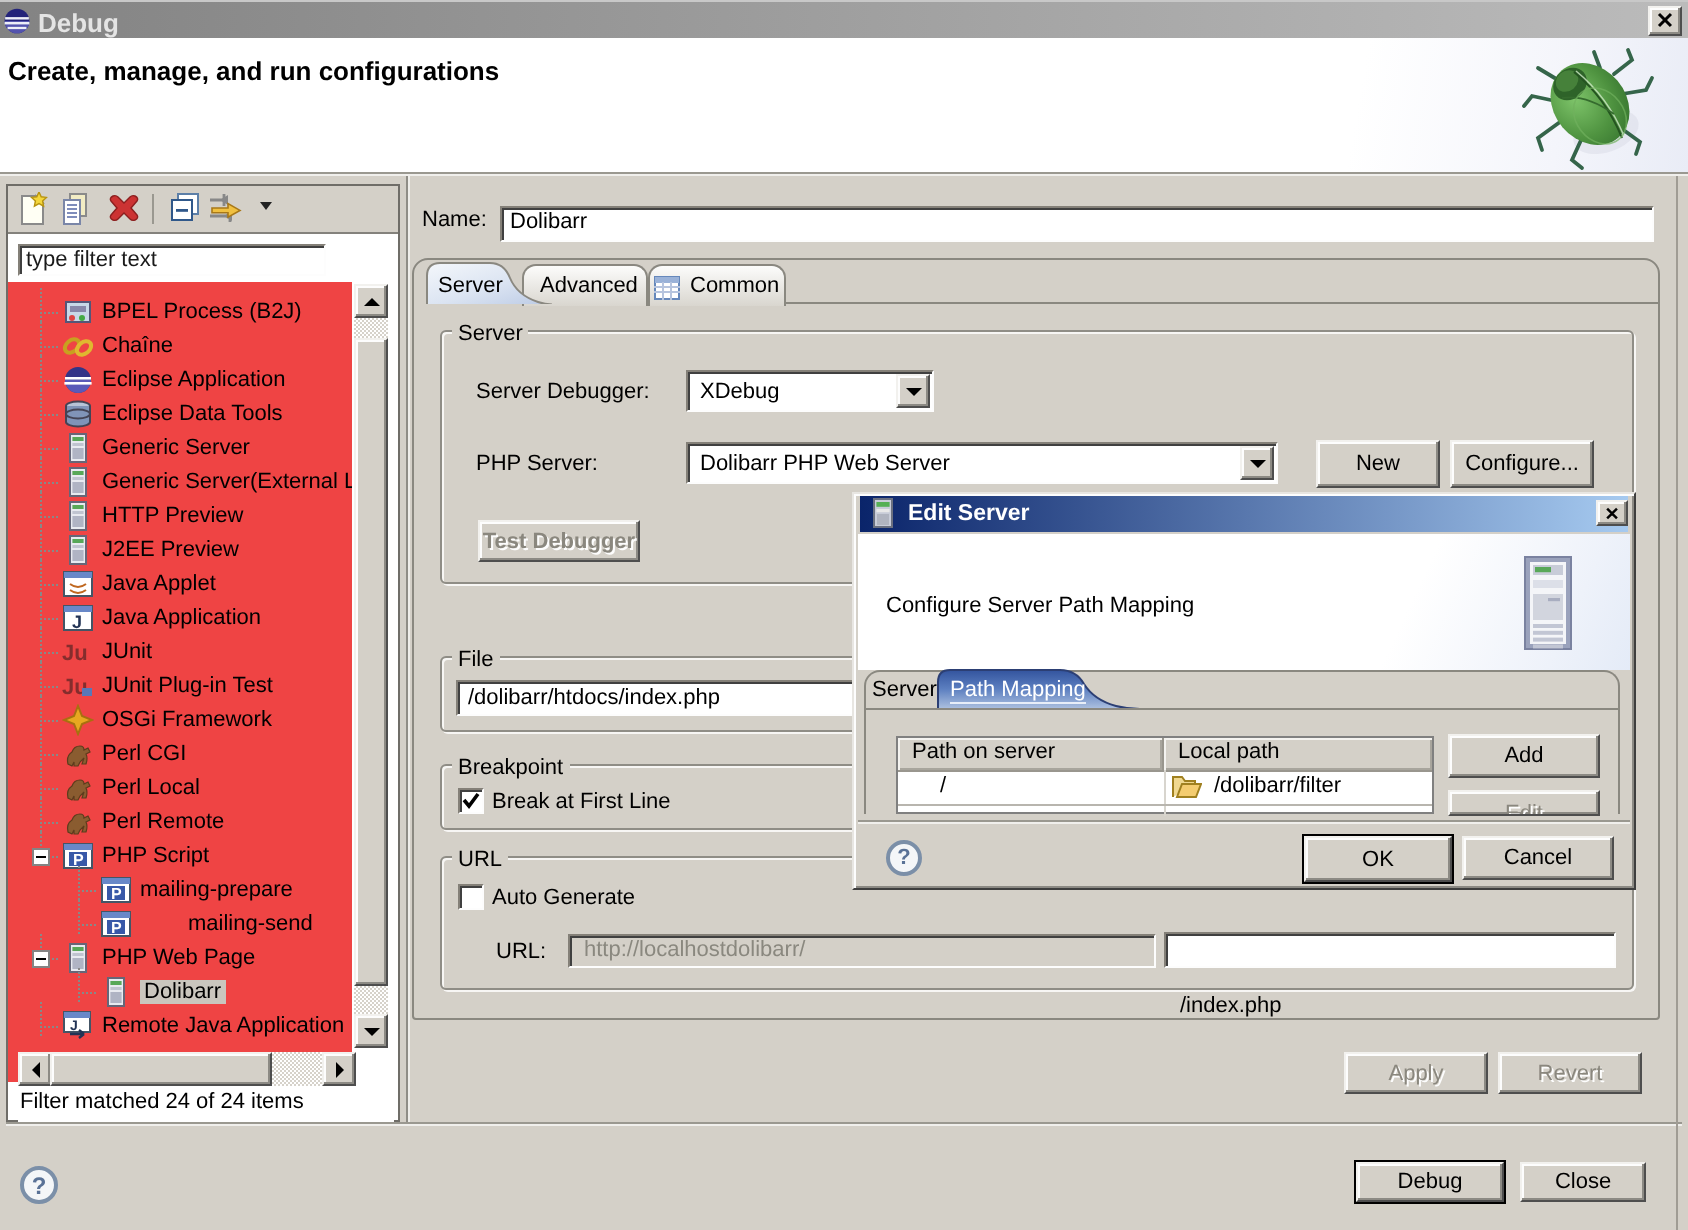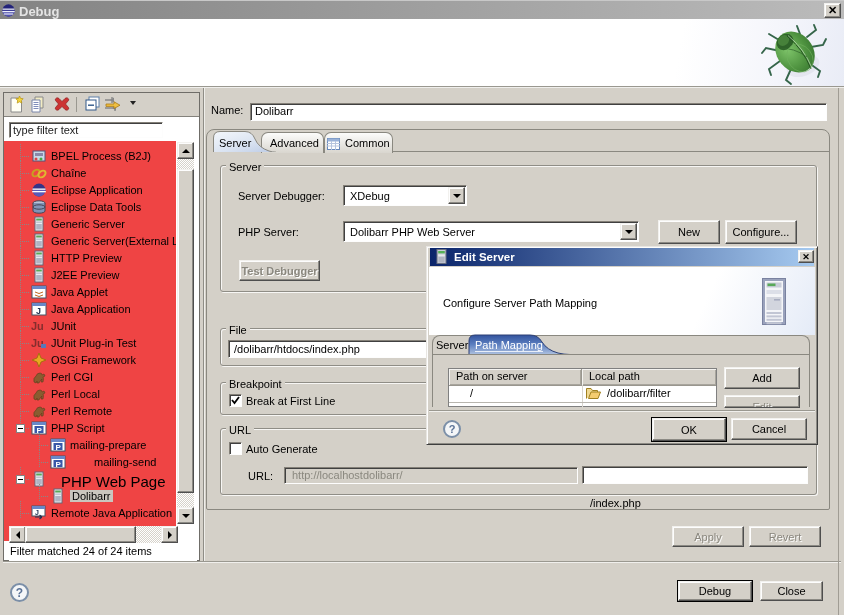--- a/index.html
+++ b/index.html
@@ -30,20 +30,21 @@
     <rect x="0.7" y="5.6" width="14.6" height="1.5" fill="#eceef8"></rect>
     <rect x="0.4" y="8.6" width="15.2" height="1.5" fill="#eceef8"></rect>
     <rect x="2.2" y="11.6" width="11.6" height="1.4" fill="#eceef8"></rect>
   </svg>
   <span class="abs" style="left:19px;top:3px;font-weight:bold;font-size:13px;color:#e4e4e4;">Debug</span>
   <div class="abs btn" style="left:824px;top:2px;width:15px;height:13px;font-weight:bold;font-size:11px;">✕</div>
 </div>
 
 <div class="abs" style="left:0;top:19px;width:844px;height:67px;
   background:linear-gradient(100deg,#ffffff 80%,#f4f5fb 92%,#e9ecf6 100%);">
+  <span class="abs" style="left:4px;top:9px;font-weight:bold;font-size:13px;">Create, manage, and run configurations</span>
 
   <svg class="abs" style="left:757px;top:3px" width="76" height="64" viewBox="0 0 76 64">
     <defs>
       <radialGradient id="bugg" cx="0.38" cy="0.35" r="0.85">
         <stop offset="0" stop-color="#7ec46a"></stop>
           <stop offset="0.55" stop-color="#4f9340"></stop>
           <stop offset="1" stop-color="#2f6b2a"></stop>
       </radialGradient>
     </defs>
     <ellipse cx="46" cy="44" rx="17" ry="10" fill="#dadce8" opacity="0.55" transform="rotate(-20 46 44)"></ellipse>
@@ -267,21 +268,21 @@
     <div style="position:absolute;left:16px;top:338px;width:9px;height:1px;border-top:1px dotted #888;"></div>
     <div style="position:absolute;left:16px;top:326px;width:1px;height:17px;border-left:1px dotted #888;"></div>
     <div style="position:absolute;left:12px;top:334px;width:9px;height:9px;background:#fff;border:1px solid #848484;box-sizing:border-box;"></div>
   <div style="position:absolute;left:14px;top:338px;width:5px;height:1px;background:#000;"></div>
     <svg style="position:absolute;left:27px;top:330px" width="16" height="16" viewBox="0 0 16 16">
       <rect x="4" y="1" width="8" height="14" fill="#e8eaf0" stroke="#667"></rect>
       <rect x="5.2" y="2.5" width="5.6" height="2" fill="#58a858"></rect>
       <rect x="5.2" y="5.5" width="5.6" height="1.5" fill="#c0c4d0"></rect>
       <rect x="5.2" y="8" width="5.6" height="5.5" fill="#b0b4c4"></rect>
     </svg>
-    <span style="position:absolute;left:57px;top:332px;font-size:15px;white-space:nowrap;">PHP Web Page</span>
+    <span style="position:absolute;left:47px;top:332px;font-size:11px;white-space:nowrap;">PHP Web Page</span>
     <div style="position:absolute;left:35px;top:355px;width:9px;height:1px;border-top:1px dotted #888;"></div>
     <div style="position:absolute;left:35px;top:343px;width:1px;height:17px;border-left:1px dotted #888;"></div>
     <svg style="position:absolute;left:46px;top:347px" width="16" height="16" viewBox="0 0 16 16">
       <rect x="4" y="1" width="8" height="14" fill="#e8eaf0" stroke="#667"></rect>
       <rect x="5.2" y="2.5" width="5.6" height="2" fill="#58a858"></rect>
       <rect x="5.2" y="5.5" width="5.6" height="1.5" fill="#c0c4d0"></rect>
       <rect x="5.2" y="8" width="5.6" height="5.5" fill="#b0b4c4"></rect>
     </svg>
     <span style="position:absolute;left:66px;top:349px;font-size:11px;white-space:nowrap;background:#cac6be;padding:0 2px;">Dolibarr</span>
     <div style="position:absolute;left:16px;top:372px;width:9px;height:1px;border-top:1px dotted #888;"></div>

